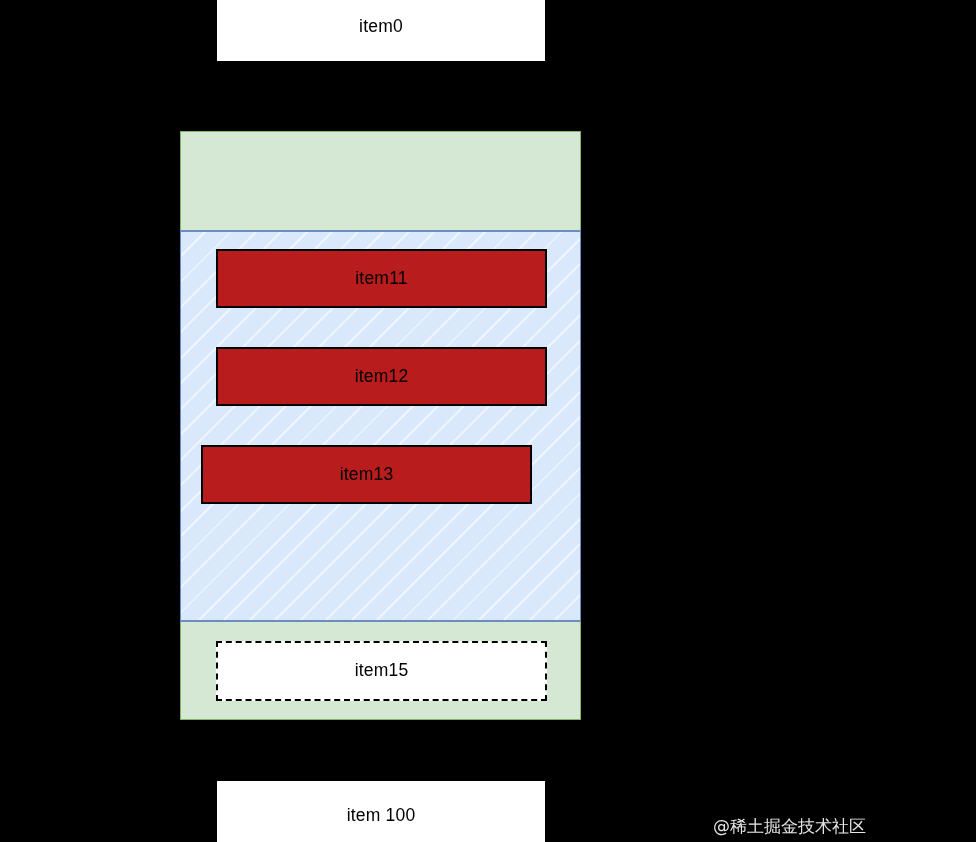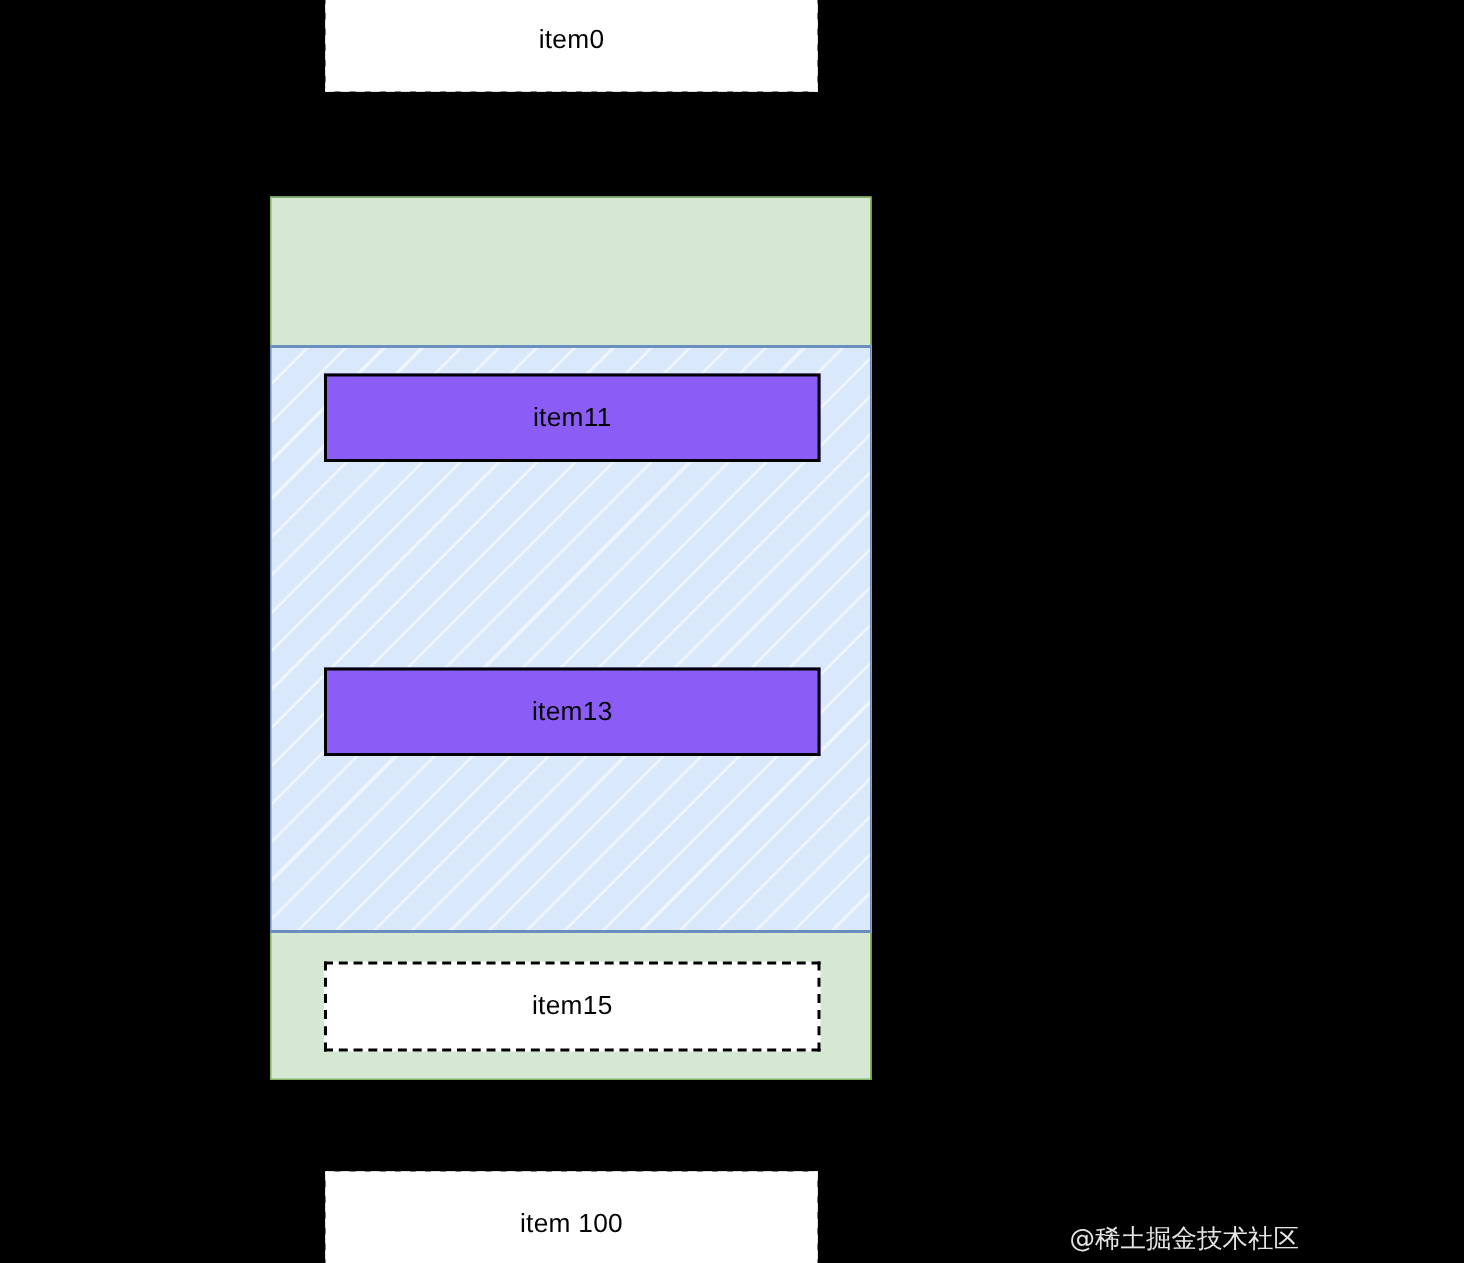--- a/index.html
+++ b/index.html
@@ -48,21 +48,21 @@
 
   
   .node.dashed {
     border: 2.5px dashed #000000;
     background: #ffffff;
   }
 
   
   .node.solid {
     border: 2.5px solid #000000;
-    background: #8b5cf6;
+    background: #b91c1c;
   }
 
   
   .container-green {
     position: absolute;
     box-sizing: border-box;
     background: #d5e8d4;
     border: 1.5px solid #82b366;
   }
   .container-blue {
@@ -107,22 +107,25 @@
   </div>
 
   <div class="container-blue" style="left:180px; top:230px; width:401px; height:392px;">
   </div>
 
 
   <div class="node solid" style="left:216px; top:249px; width:331px; height:59px;">
     <span>item11</span>
   </div>
 
+  <div class="node solid" style="left:216px; top:347px; width:331px; height:59px;">
+    <span>item12</span>
+  </div>
 
-  <div class="node solid" style="left:216px; top:445px; width:331px; height:59px;">
+  <div class="node solid" style="left:201px; top:445px; width:331px; height:59px;">
     <span>item13</span>
   </div>
 
 
   <div class="node dashed" style="left:216px; top:641px; width:331px; height:60px;justify-content:center;">
     <span>item15</span>
   </div>
 
   <div class="node outer" style="left:217px; top:781px; width:328px; height:69px;">
     <span>item 100</span>

